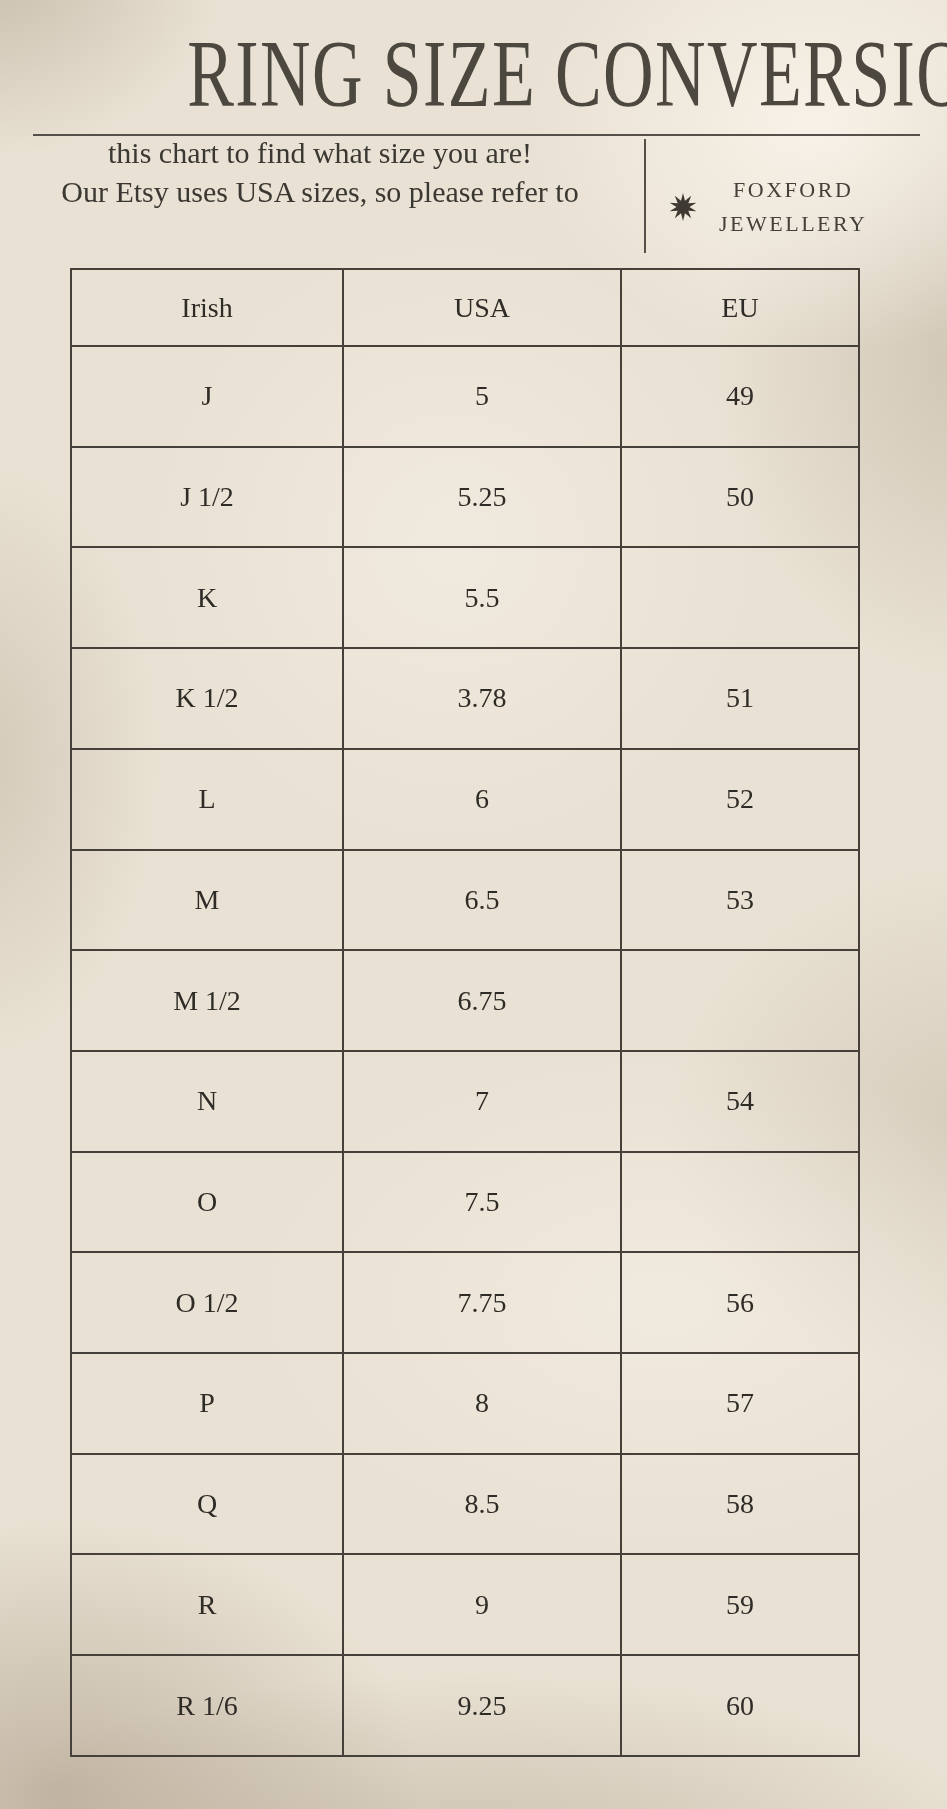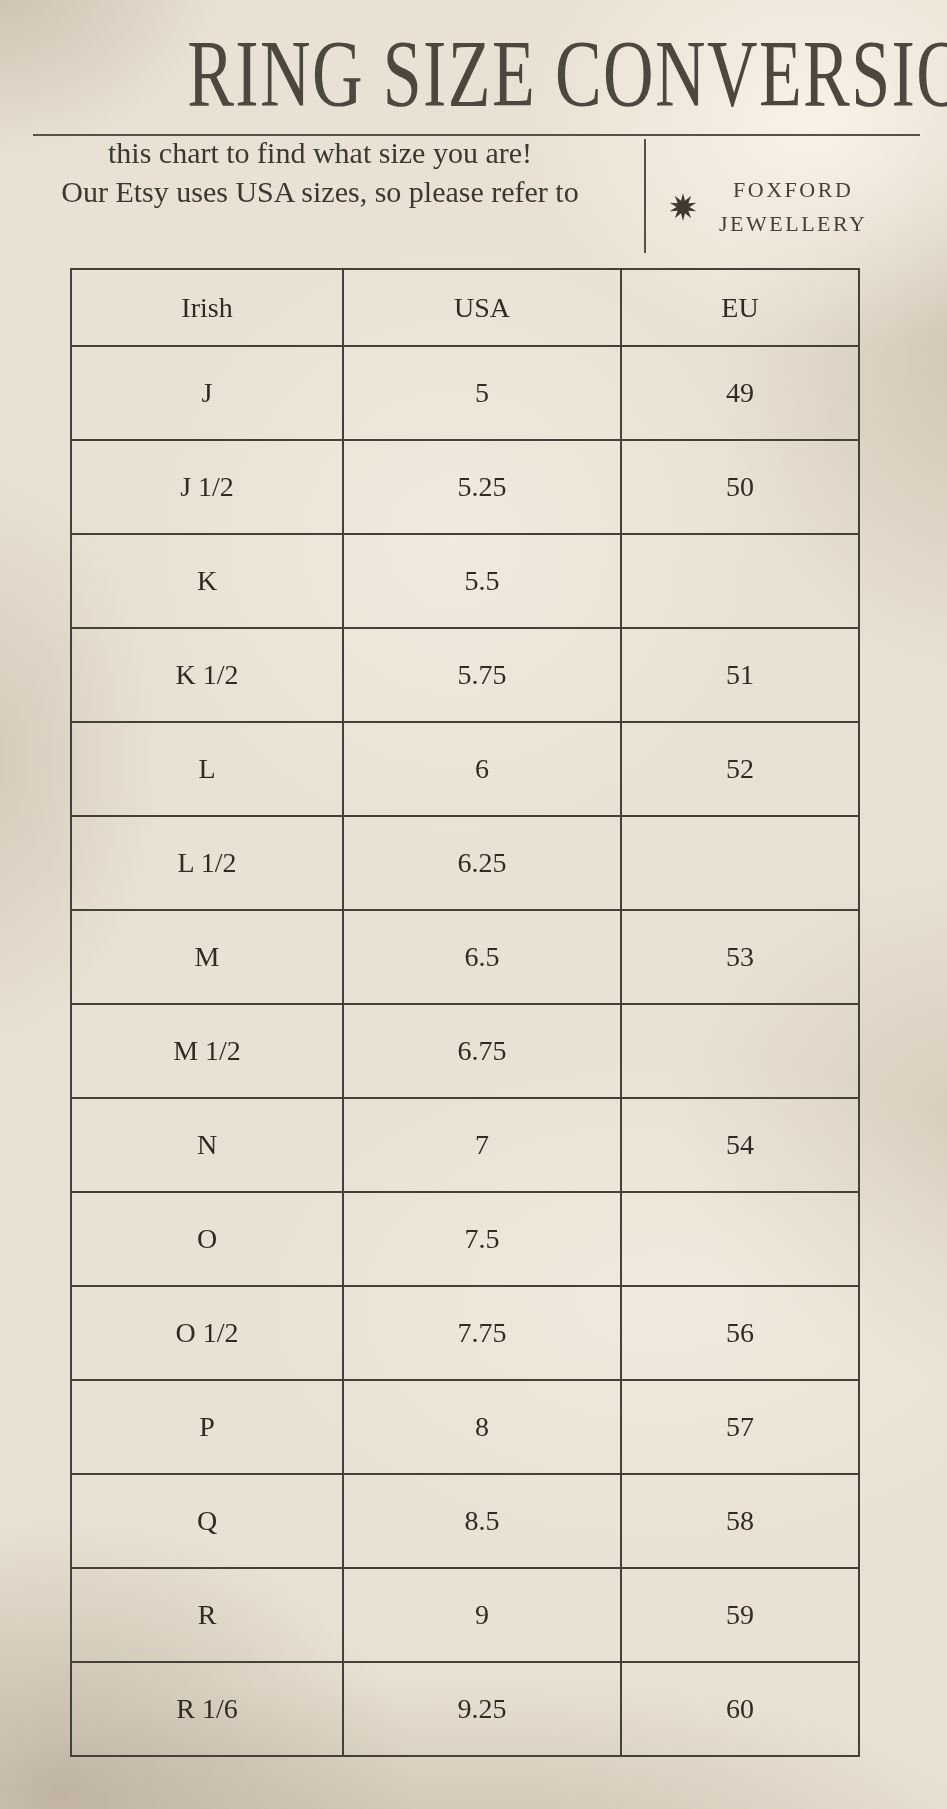--- a/index.html
+++ b/index.html
@@ -95,32 +95,27 @@
           <td>5.25</td>
           <td>50</td>
         </tr>
         <tr>
           <td>K</td>
           <td>5.5</td>
           <td></td>
         </tr>
         <tr>
           <td>K 1/2</td>
-          <td>5.75</td>
+          <td>3.78</td>
           <td>51</td>
         </tr>
         <tr>
           <td>L</td>
           <td>6</td>
           <td>52</td>
-        </tr>
-        <tr>
-          <td>L 1/2</td>
-          <td>6.25</td>
-          <td></td>
         </tr>
         <tr>
           <td>M</td>
           <td>6.5</td>
           <td>53</td>
         </tr>
         <tr>
           <td>M 1/2</td>
           <td>6.75</td>
           <td></td>

